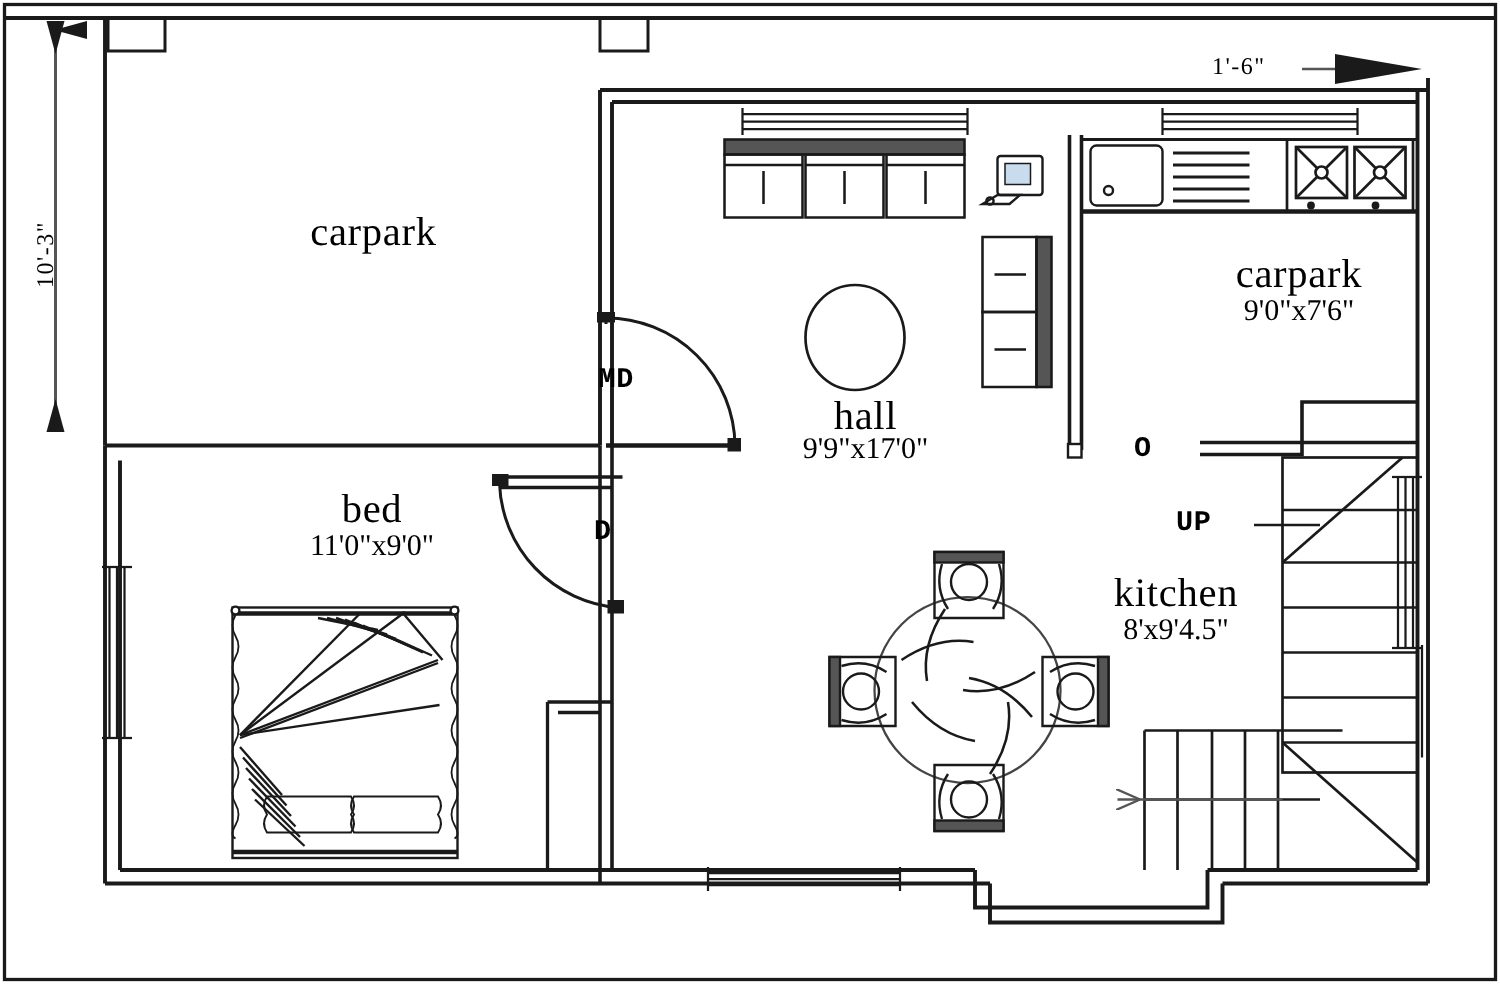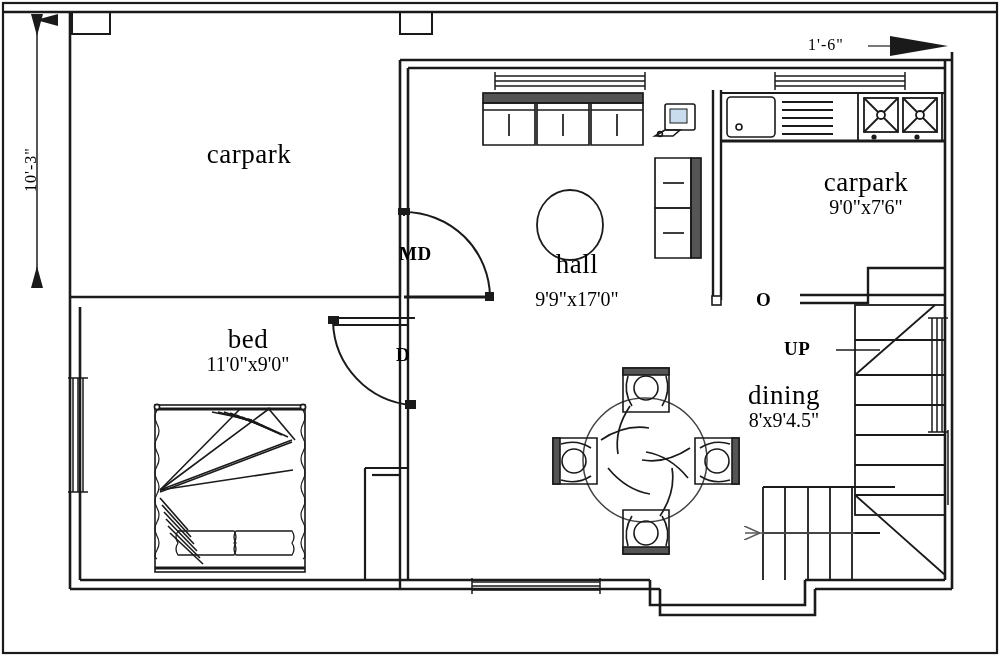--- a/index.html
+++ b/index.html
@@ -38,20 +38,21 @@
     letter-spacing: 0.5px;
   }
   .room-dim {
     font-size: 20px;
     letter-spacing: 0px;
   }
   .tag {
     font-size: 19px;
     font-weight: bold;
     letter-spacing: 0.5px;
+    font-family: Liberation Mono, monospace;
   }
   .dim-text {
     font-size: 16px;
     letter-spacing: 1px;
   }
   .dim-text-v {
     font-size: 16px;
     letter-spacing: 1px;
     transform: rotate(-90deg);
     transform-origin: left top;
@@ -367,27 +368,27 @@
     <g>
       <line x1="836" y1="350" x2="880" y2="350" stroke="#1a1a1a" stroke-width="1.6"></line>
     </g>
   </svg>
 
   <div class="lbl room-name centered" style="left:232px; top:139px;">carpark</div>
 
   <div class="lbl room-name centered" style="left:849px; top:167px;">carpark</div>
   <div class="lbl room-dim centered" style="left:849px; top:196px;">9'0"x7'6"</div>
 
-  <div class="lbl room-name centered" style="left:560px; top:249px;">hall</div>
+  <div class="lbl room-name centered" style="left:560px; top:262px;">hall</div>
   <div class="lbl room-dim centered" style="left:560px; top:288px;">9'9"x17'0"</div>
 
   <div class="lbl room-name centered" style="left:231px; top:324px;">bed</div>
   <div class="lbl room-dim centered" style="left:231px; top:353px;">11'0"x9'0"</div>
 
-  <div class="lbl room-name centered" style="left:767px; top:380px;">dining</div>
+  <div class="lbl room-name centered" style="left:767px; top:380px;">kitchen</div>
   <div class="lbl room-dim centered" style="left:767px; top:409px;">8'x9'4.5"</div>
 
   <div class="lbl tag" style="left:399px; top:243px;">MD</div>
   <div class="lbl tag" style="left:396px; top:344px;">D</div>
   <div class="lbl tag" style="left:756px; top:289px;">O</div>
   <div class="lbl tag" style="left:784px; top:338px;">UP</div>
 
   <div class="lbl dim-text" style="left:808px; top:36px;">1'-6"</div>
 
   <div class="lbl dim-text-v" style="left:22px; top:192px;">10'-3"</div>

